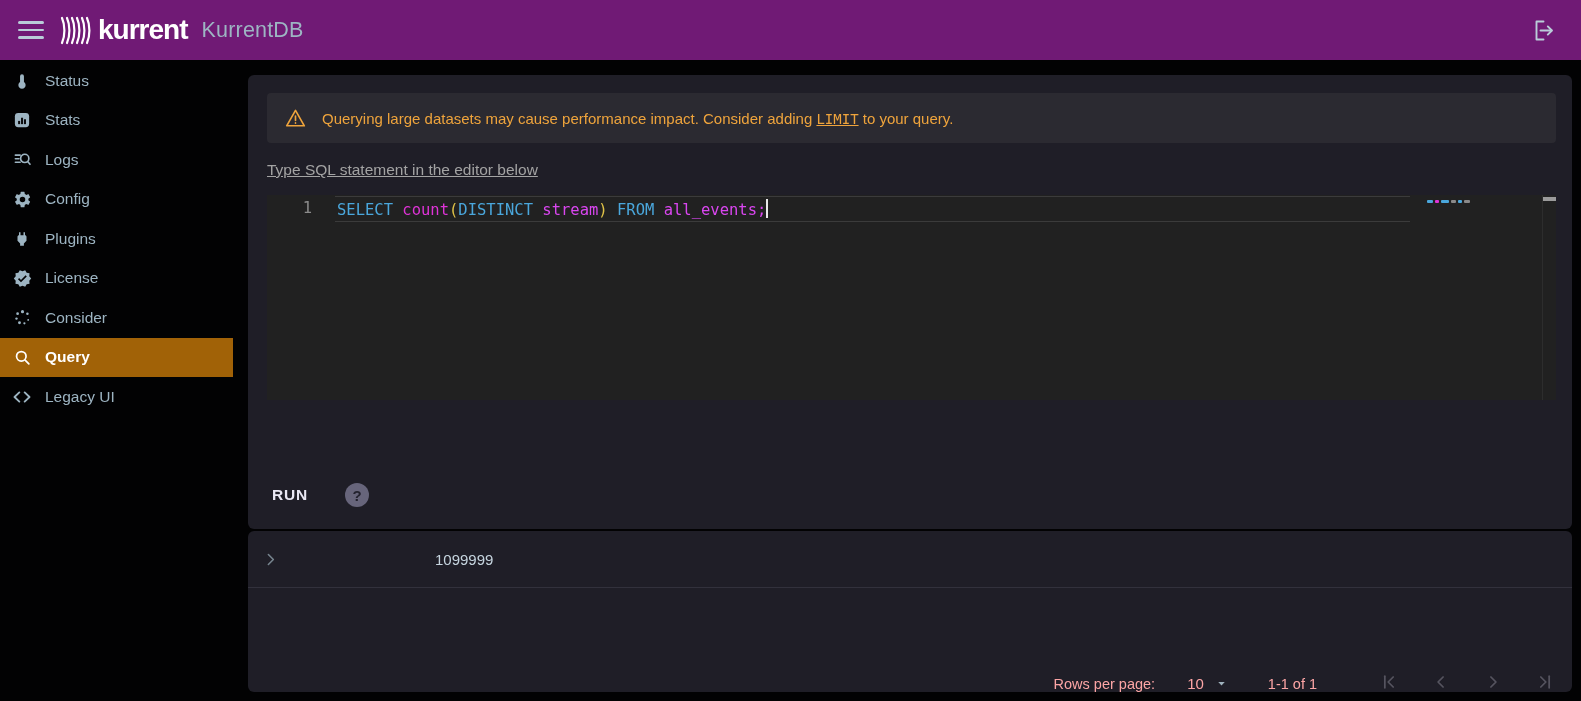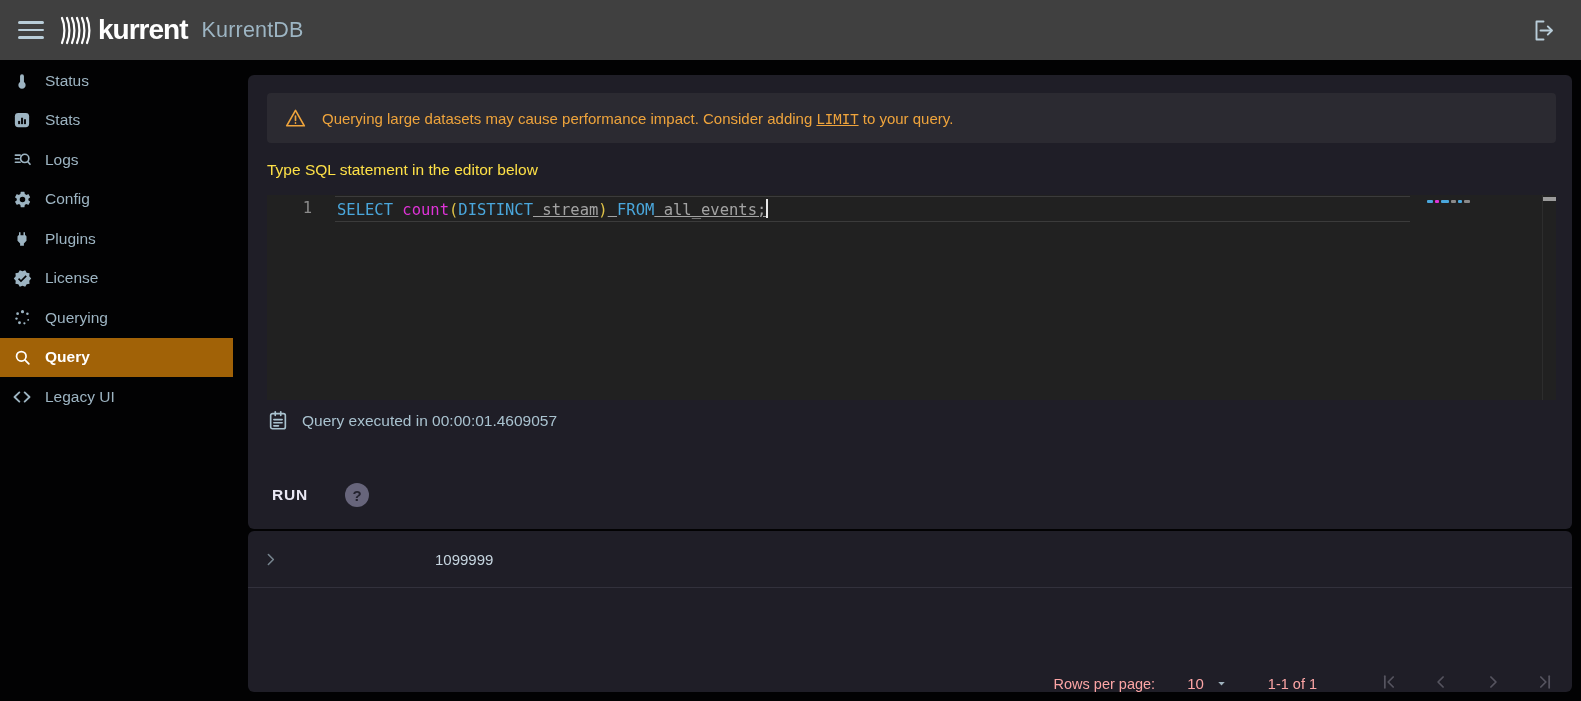--- a/index.html
+++ b/index.html
@@ -5,51 +5,51 @@
   * { margin:0; padding:0; box-sizing:border-box; }
   html,body { width:1581px; height:701px; }
   body {
     background:#020203;
     font-family:"Liberation Sans", sans-serif;
     position:relative;
     overflow:hidden;
     color:#9db4c2;
   }
   
-  .topbar { position:absolute; left:0; top:0; width:1581px; height:60px; display:flex; align-items:center; background:#404040; }
+  .topbar { position:absolute; left:0; top:0; width:1581px; height:60px; display:flex; align-items:center; background:#701a75; }
   .hamburger { margin-left:18px; width:26px; height:18px; display:flex; flex-direction:column; justify-content:space-between; cursor:pointer; }
   .hamburger span { display:block; height:2.6px; background:#b9cdd9; border-radius:2px; }
   .brand-arcs { margin-left:14px; }
   .brand-word { color:#ffffff; font-weight:700; font-size:28px; letter-spacing:-1px; margin-left:4px; }
   .product-name { color:#9db5c3; font-size:21.5px; margin-left:14px; letter-spacing:0.2px;text-align:right; }
   .logout { position:absolute; right:24px; top:17px; width:27px; height:27px; cursor:pointer; }
   
   .sidebar { position:absolute; left:0; top:61px; width:233px; }
   .side-item { height:39.5px; display:flex; align-items:center; padding-left:12px; color:#9db4c2; font-size:15.5px; cursor:pointer; }
   .side-item .side-icon { width:20px; height:20px; margin-right:13px; display:flex; align-items:center; justify-content:center; flex:none; }
   .side-item.active { background:#a16207; color:#ffffff; font-weight:700; }
   
   .card { position:absolute; left:248px; width:1324px; background:#1f1e27; border-radius:6px; }
   .card-query { top:75px; height:454px; }
   .card-results { top:531px; height:161px; display:flex; flex-direction:column; overflow:hidden; }
   
   .banner { position:absolute; left:19px; top:18px; width:1289px; height:50px; background:#2b2a31; border-radius:4px; display:flex; align-items:center; color:#efa43c; font-size:15px; }
   .banner .tri { margin:0 15px 0 17px; display:flex; }
   .banner code { font-family:"DejaVu Sans Mono", monospace; font-size:14px;text-decoration:underline; }
   
-  .hint { position:absolute; left:19px; top:86px; color:#fde047; font-size:15.5px; }
+  .hint { position:absolute; left:19px; top:86px; color:#a3a3a3; font-size:15.5px;text-decoration:underline; }
   
   .editor { position:absolute; left:19px; top:120px; width:1289px; height:205px; background:#212121; font-family:"DejaVu Sans Mono", monospace; font-size:15.5px; }
   .cur-line { position:absolute; left:68px; top:1px; width:1075px; height:26px; border-top:1px solid #3b3b3b; border-bottom:1px solid #3b3b3b; }
   .gutter { position:absolute; left:0; top:4px; width:45px; text-align:right; color:#8b8b8b; }
   .code-line { position:absolute; left:70px; top:4px; white-space:pre; color:#d5d5d5; cursor:text; }
   .tok-keyword { color:#4aa7dc; }
   .tok-function { color:#de33d6; }
   .tok-bracket { color:#dfc247; }
-  .tok-plain { color:#a3a3a3;text-decoration:underline; }
+  .tok-plain { color:#d946ef; }
   .caret-bar { display:inline-block; width:2px; height:19px; background:#e9e9e9; vertical-align:-3px; }
   .minimap { position:absolute; left:1160px; top:5px; display:flex; gap:2px; align-items:center; }
   .minimap i { display:block; height:3px; border-radius:1px; }
   .sb-track { position:absolute; left:1275px; top:0; width:1px; height:100%; background:#2d2d2d; }
   .sb-thumb { position:absolute; left:1276px; top:2px; width:13px; height:4px; background:#9b9b9b; cursor:pointer; }
   
   .status-row { position:absolute; left:19px; top:334px; display:flex; align-items:center; gap:13px; color:#a9c2cf; font-size:15.5px; }
   .run-row { position:absolute; left:24px; top:406px; display:flex; align-items:center; height:28px; }
   .run-btn { color:#eae8f4; font-weight:700; font-size:15.5px; letter-spacing:0.8px; cursor:pointer; }
   .help-btn { margin-left:37px; width:24px; height:24px; border-radius:50%; background:#67657b; color:#23222e; font-weight:700; font-size:15px; display:flex; align-items:center; justify-content:center; cursor:pointer; }
@@ -169,21 +169,21 @@
           <circle cx="12" cy="4.6" r="2"></circle>
             <circle cx="18.2" cy="7.2" r="1.6"></circle>
           <circle cx="5.8" cy="7.2" r="1.7"></circle>
             <circle cx="4.4" cy="13.4" r="1.5"></circle>
           <circle cx="8.2" cy="18.6" r="1.8"></circle>
             <circle cx="14.4" cy="19.4" r="1.4"></circle>
           <circle cx="19.2" cy="15" r="1.2"></circle>
         </g>
       </svg>
     </span>
-    <span>Querying</span>
+    <span>Consider</span>
   </div>
 
   <div class="side-item active">
     <span class="side-icon">
       <svg width="19" height="19" viewBox="0 0 24 24">
         <g fill="none" stroke="currentColor" stroke-width="2.2" stroke-linecap="round">
           <circle cx="10.5" cy="10.5" r="6"></circle>
           <path d="M15.3 15.3 L 20 20"></path>
         </g>
       </svg>
@@ -231,35 +231,20 @@
       <i style="width:4px;background:#de33d6"></i>
       <i style="width:8px;background:#4aa7dc"></i>
       <i style="width:5px;background:#8a8a8a"></i>
       <i style="width:4px;background:#4aa7dc"></i>
       <i style="width:6px;background:#8a8a8a"></i>
     </div>
     <div class="sb-track"></div>
     <div class="sb-thumb"></div>
   </div>
 
-  <div class="status-row">
-    <span style="display:flex">
-      <svg width="22" height="23" viewBox="0 0 24 24">
-        <g fill="none" stroke="#a9c2cf" stroke-width="1.8" stroke-linecap="round">
-          <rect x="4" y="4.5" width="16" height="16.5" rx="2"></rect>
-          <path d="M9 2.5 V 6.5"></path>
-            <path d="M15 2.5 V 6.5"></path>
-          <path d="M7.5 11 H 16.5"></path>
-            <path d="M7.5 14.4 H 16.5"></path>
-            <path d="M7.5 17.8 H 12.5"></path>
-        </g>
-      </svg>
-    </span>
-    <span>Query executed in 00:00:01.4609057</span>
-  </div>
 
   <div class="run-row">
     <span class="run-btn">RUN</span>
     <span class="help-btn">
         <span>?</span>
       </span>
   </div>
 
 </div>
 

